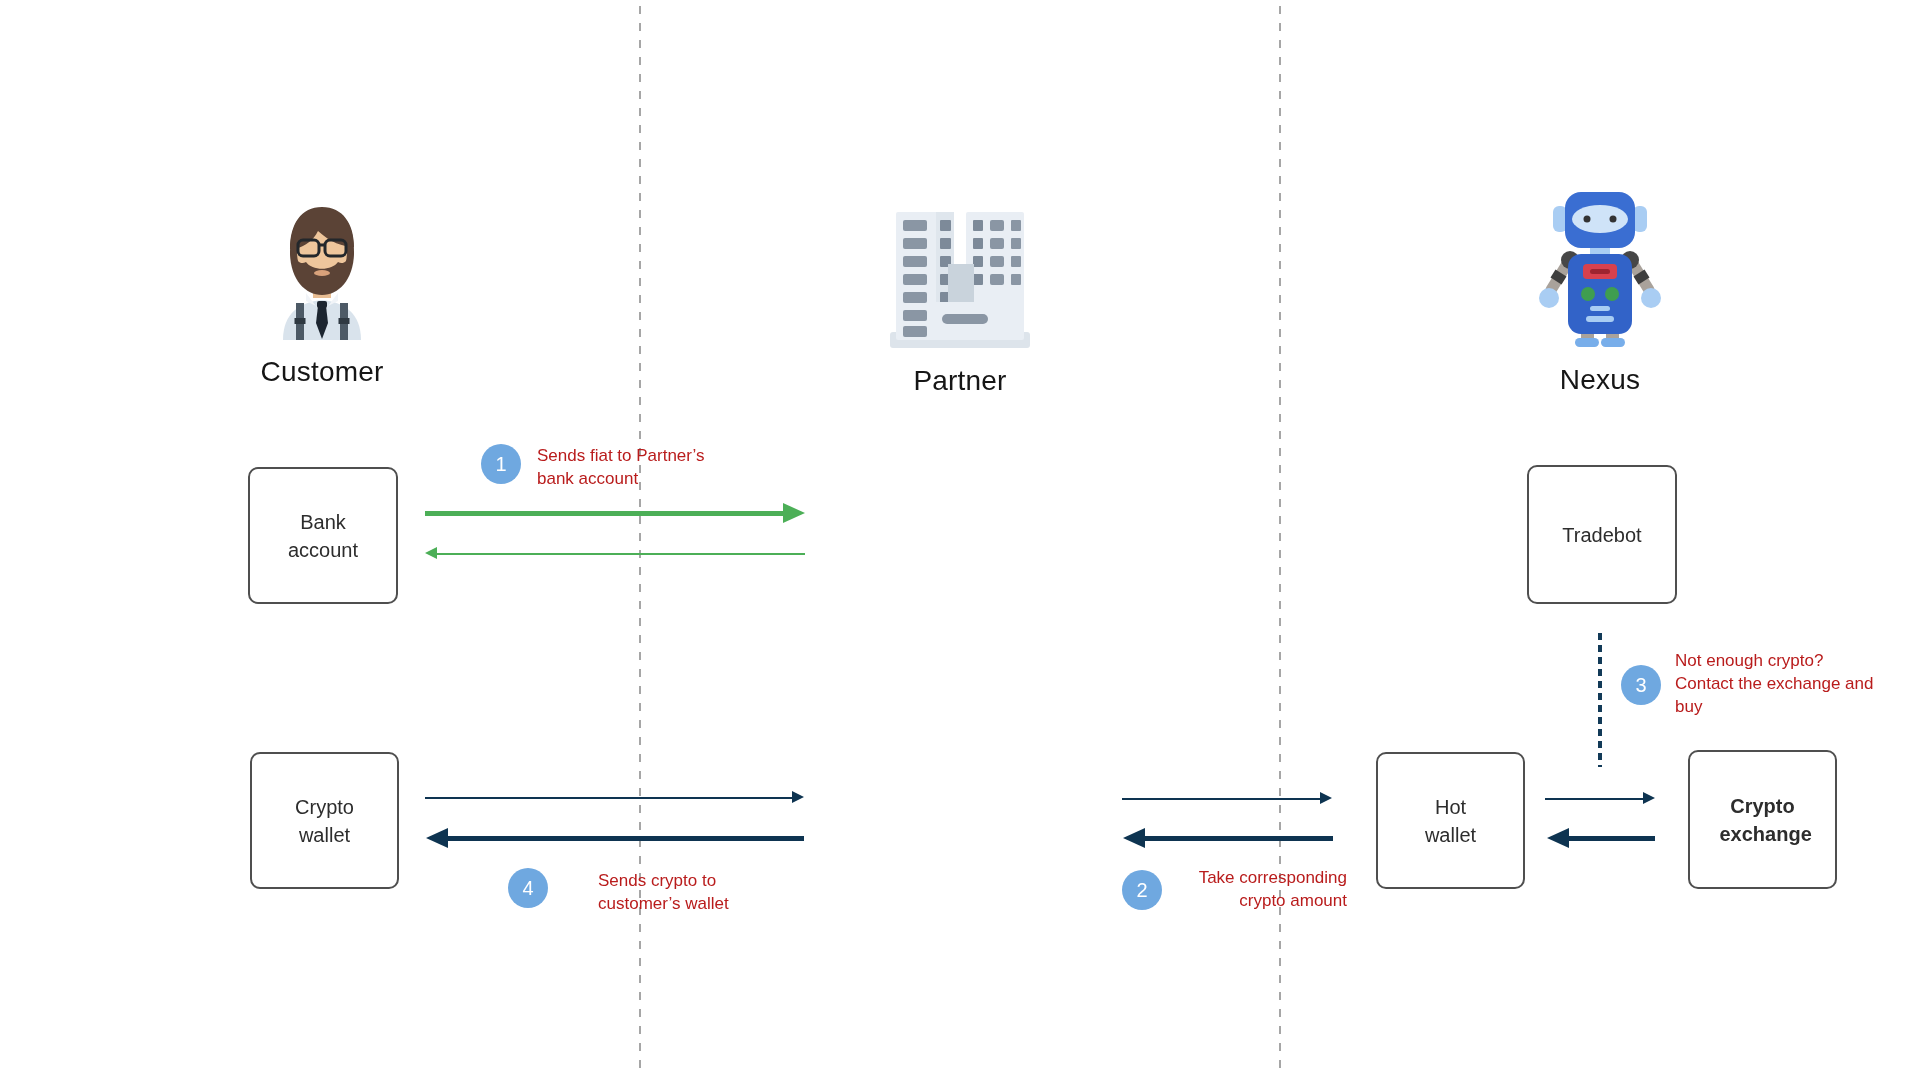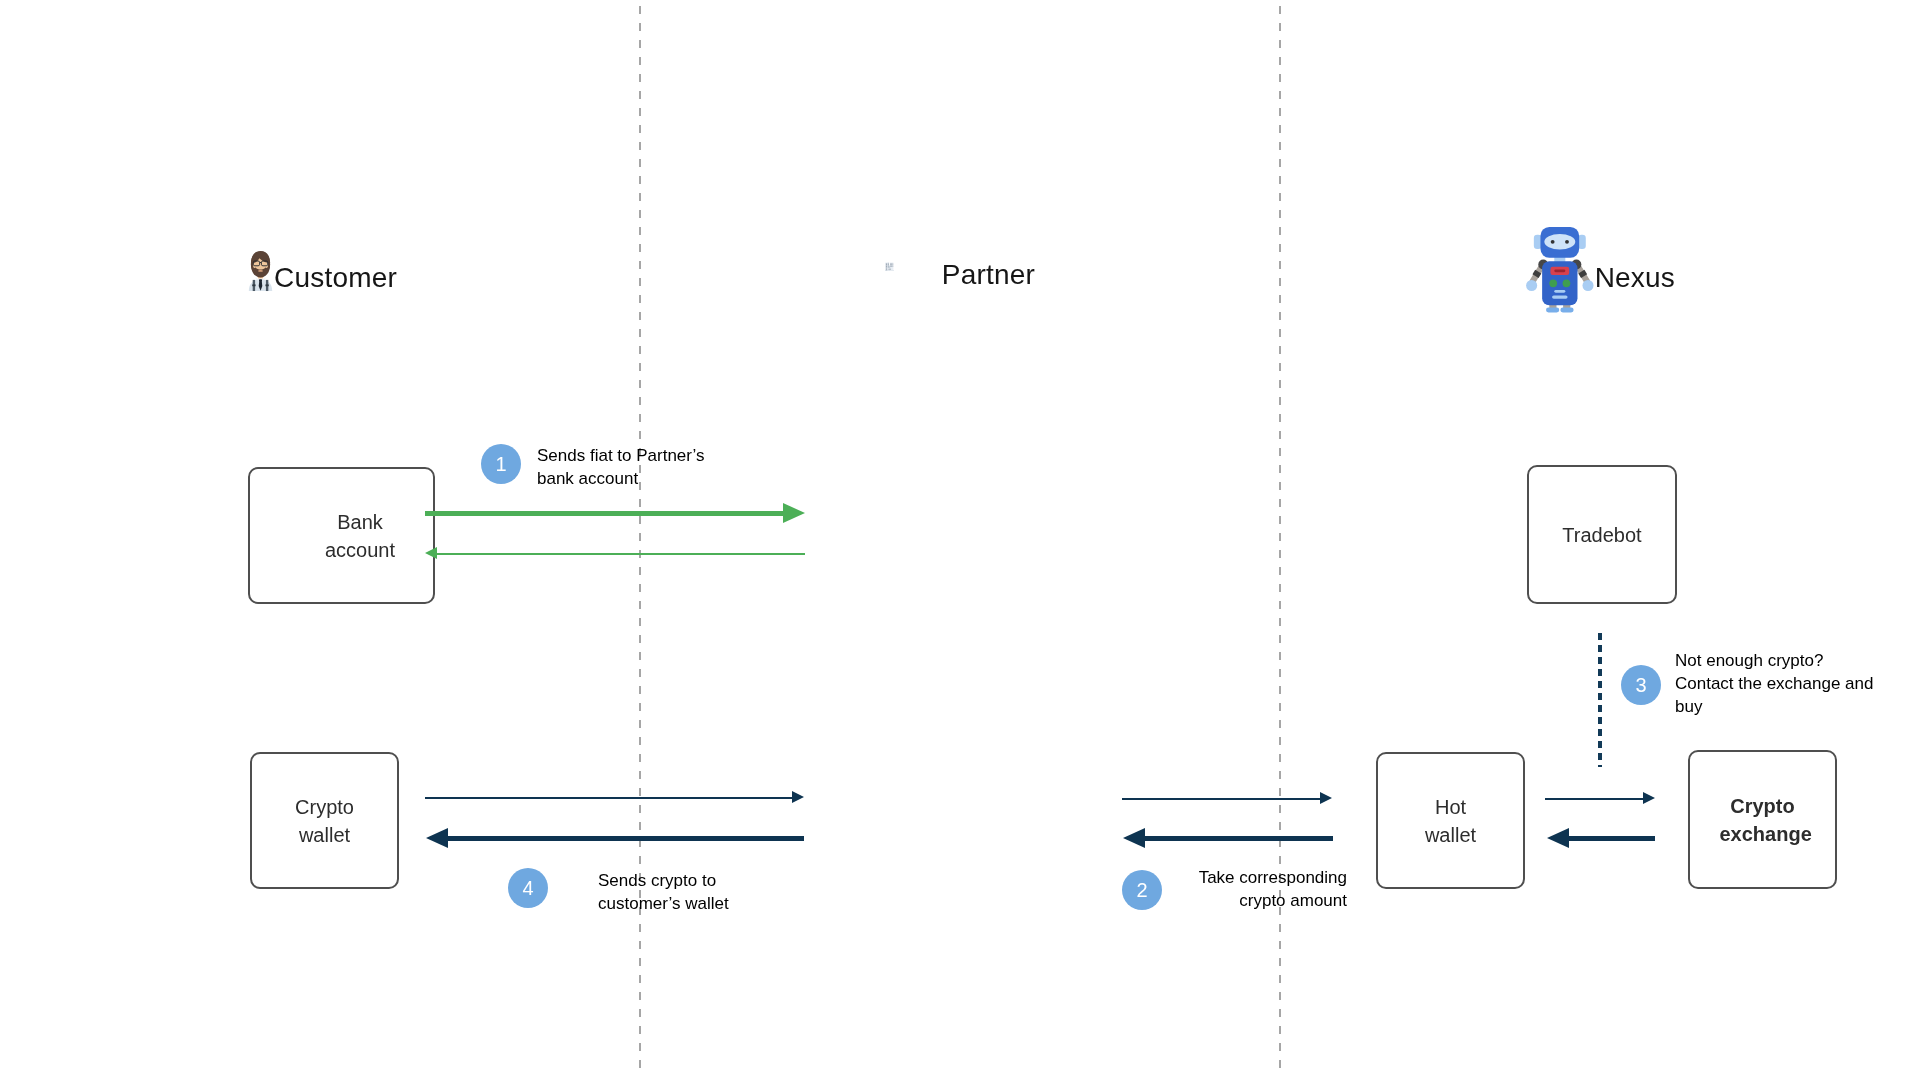--- a/index.html
+++ b/index.html
@@ -8,21 +8,21 @@
     font-family:"Liberation Sans", sans-serif; overflow:hidden;
   }
 
   
   .lane-separator {
     position:absolute; top:6px; height:1070px; width:2px;
     background:repeating-linear-gradient(to bottom, #a6a6a6 0 8px, transparent 8px 17px);
   }
 
   
-  .entity { position:absolute; display:flex; flex-direction:row; align-items:center; width:150px; }
+  .entity { position:absolute; display:flex; flex-direction:column; align-items:center; width:150px; }
   .entity-label { margin-top:16px; font-size:28px; color:#161616; letter-spacing:.2px; }
 
   
   .node {
     position:absolute; background:#fff; border:2px solid #4f4f4f; border-radius:10px;
     display:flex; align-items:center; justify-content:center; text-align:center;
     font-size:20px; color:#2d2d2d; line-height:1.4;
   }
   .node .node-label { max-width:86px; }
   .node.wide .node-label { max-width:120px; }
@@ -48,21 +48,21 @@
     background:repeating-linear-gradient(to bottom, #123a58 0 7px, transparent 7px 12px);
   }
 
   
   .step-badge {
     position:absolute; width:40px; height:40px; border-radius:50%;
     background:#6fa8e0; color:#ffffff; font-size:20px;
     display:flex; align-items:center; justify-content:center;
   }
   .step-text {
-    position:absolute; font-size:17px; line-height:23px; color:#000000;
+    position:absolute; font-size:17px; line-height:23px; color:#b91c1c;
   }
 </style>
 </head>
 <body>
 
 <div id="canvas">
 
   <div class="lane-separator" style="left:639px;"></div>
   <div class="lane-separator" style="left:1279px;"></div>
 
@@ -82,21 +82,21 @@
       <path d="M45 7 C24 7 13 24 13 49 L19 49 C29 45 36 41 41 31 C53 42 66 47 77 47 C77 24 66 7 45 7 Z" fill="#5b4336"></path>
       <path d="M13 50 C15 75 27 93 45 93 C63 93 75 75 77 50 C71 62 66 65 61 62 C55 71 35 71 29 62 C24 65 19 62 13 50 Z" fill="#5b4336"></path>
       <ellipse cx="45" cy="73" rx="8" ry="3" fill="#d9a27b"></ellipse>
       <rect x="21" y="40" width="21" height="16" rx="5" fill="none" stroke="#23272b" stroke-width="3"></rect>
       <rect x="48" y="40" width="21" height="16" rx="5" fill="none" stroke="#23272b" stroke-width="3"></rect>
       <line x1="42" y1="45" x2="48" y2="45" stroke="#23272b" stroke-width="3"></line>
     </svg>
     <div class="entity-label">Customer</div>
   </div>
 
-  <div class="entity" style="left:885px; top:195px;gap:48px;">
+  <div class="entity" style="left:885px; top:206px;">
     <svg width="140" height="143" viewBox="0 0 140 143">
       <rect x="0" y="126" width="140" height="16" rx="3" fill="#dde4eb"></rect>
       <rect x="6" y="6" width="58" height="128" rx="2" fill="#e9eef4"></rect>
       <rect x="46" y="6" width="18" height="128" fill="#dfe6ed"></rect>
       <g fill="#8a96a4">
         <rect x="13" y="14" width="24" height="11" rx="2"></rect>
           <rect x="13" y="32" width="24" height="11" rx="2"></rect>
         <rect x="13" y="50" width="24" height="11" rx="2"></rect>
           <rect x="13" y="68" width="24" height="11" rx="2"></rect>
         <rect x="13" y="86" width="24" height="11" rx="2"></rect>
@@ -159,21 +159,21 @@
       <circle cx="51" cy="102" r="7" fill="#3f9e50"></circle>
       <circle cx="75" cy="102" r="7" fill="#3f9e50"></circle>
       <rect x="53" y="114" width="20" height="5" rx="2.5" fill="#a9cdf3"></rect>
       <rect x="49" y="124" width="28" height="6" rx="3" fill="#a9cdf3"></rect>
       <rect x="38" y="146" width="24" height="9" rx="4.5" fill="#78aeea"></rect>
       <rect x="64" y="146" width="24" height="9" rx="4.5" fill="#78aeea"></rect>
     </svg>
     <div class="entity-label">Nexus</div>
   </div>
 
-  <div class="node" style="left:248px; top:467px; width:146px; height:133px;padding-left:37px;">
+  <div class="node" style="left:248px; top:467px; width:146px; height:133px;">
     <span class="node-label">Bank account</span>
   </div>
 
   <div class="node" style="left:250px; top:752px; width:145px; height:133px;">
     <span class="node-label">Crypto wallet</span>
   </div>
 
 
   <div class="node wide" style="left:1527px; top:465px; width:146px; height:135px;">
     <span class="node-label">Tradebot</span>

